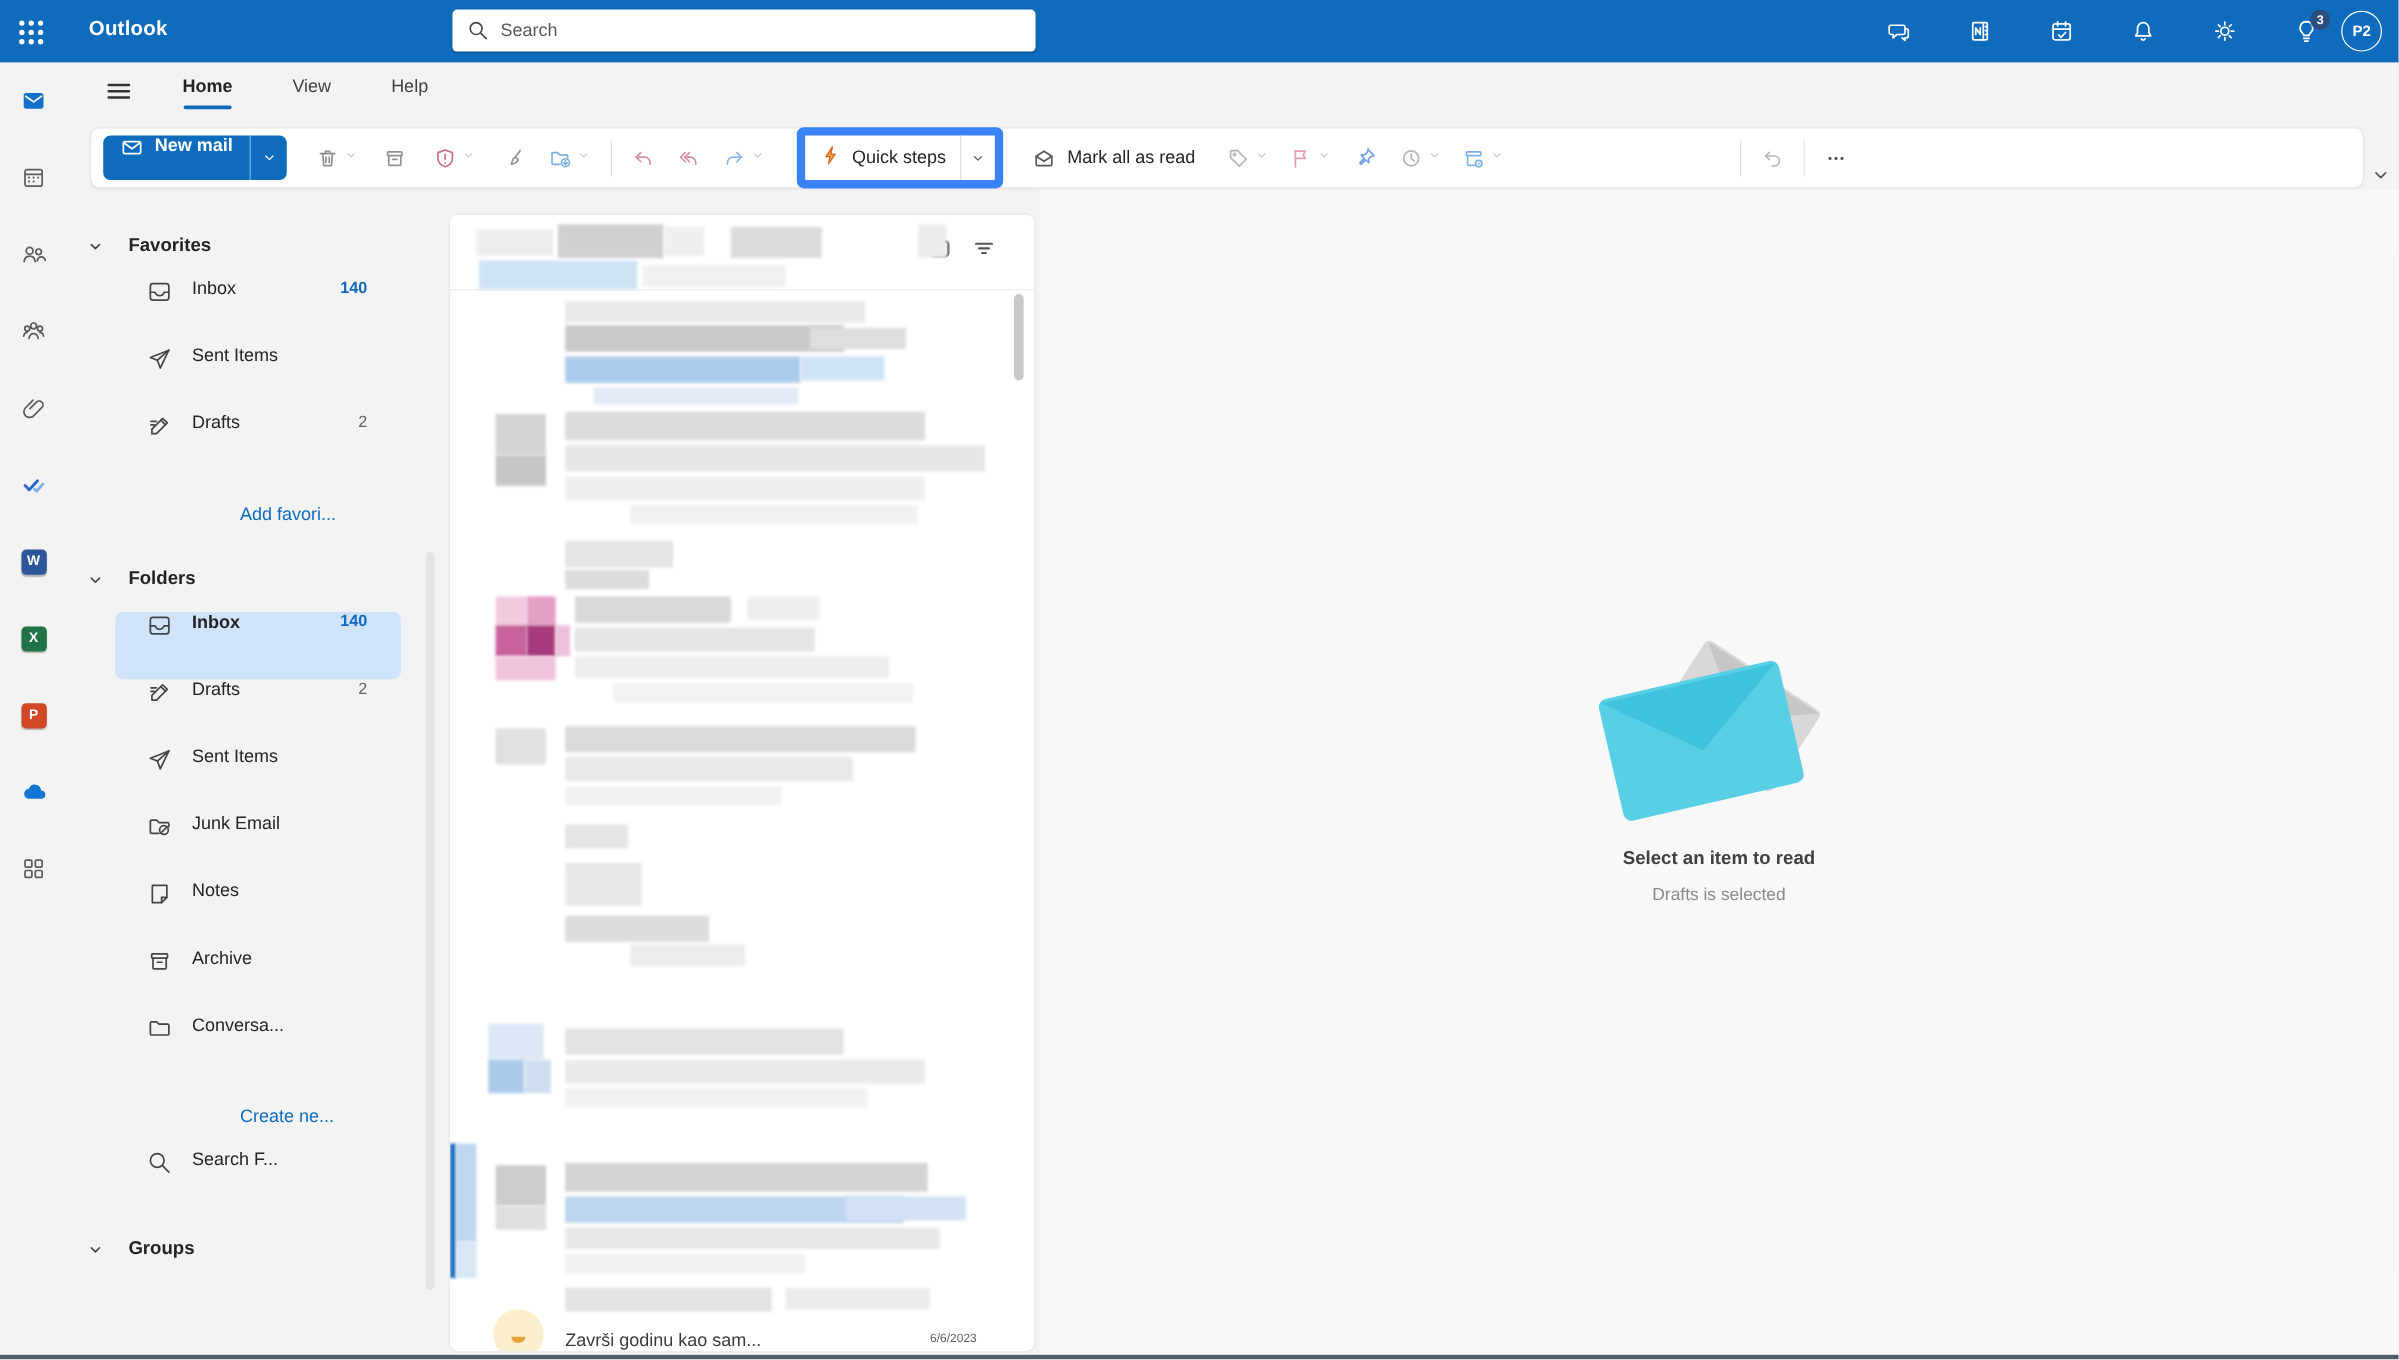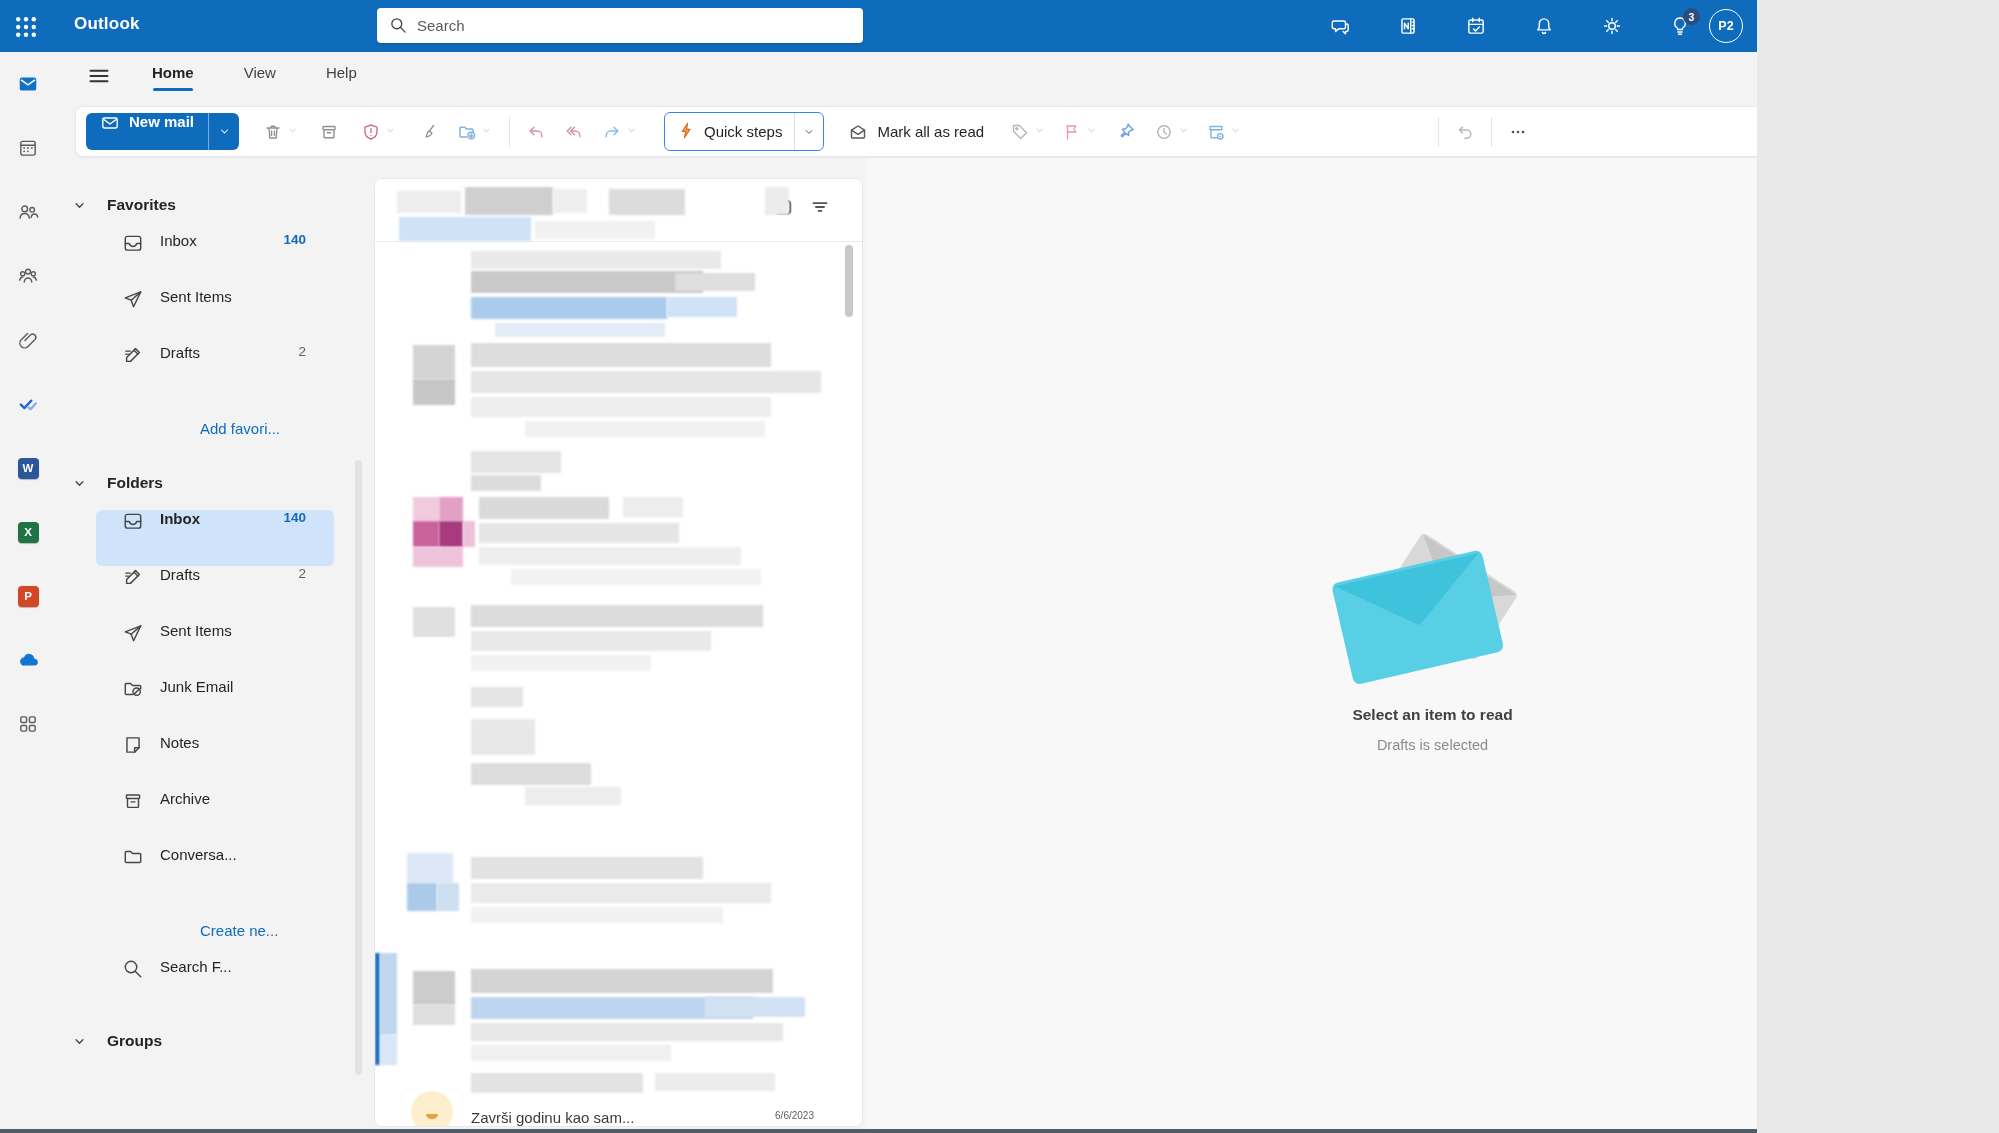--- a/index.html
+++ b/index.html
@@ -1,16 +1,16 @@
 <!DOCTYPE html>
 <html><head>
 <meta charset="utf-8">
 <style>
   html,body{margin:0;padding:0;background:#e9e9e9;}
-  #app{position:relative;width:1757px;height:1133px;background:#f3f3f3;overflow:hidden;
+  #app{position:relative;width:1999px;height:1133px;background:#f3f3f3;overflow:hidden;
        font-family:"Liberation Sans",sans-serif;color:#242424;}
   
   #topbar{position:absolute;left:0;top:0;width:100%;height:52px;background:#0f6cbd;display:flex;align-items:center;}
   #waffle{position:absolute;left:13px;top:14px;width:26px;height:26px;cursor:pointer;color:#fff;}
   #apptitle{position:absolute;left:74px;top:14px;color:#fff;font-size:17px;font-weight:700;letter-spacing:.2px;}
   #searchbox{position:absolute;left:377px;top:8px;width:486px;height:35px;background:#fff;border-radius:4px;
              display:flex;align-items:center;padding-left:12px;box-sizing:border-box;gap:9px;
              box-shadow:0 1px 2px rgba(0,0,0,.25);}
   #searchbox .ph{font-size:15px;color:#5a5a5a;}
   #topicons{position:absolute;right:66px;top:0;height:52px;display:flex;align-items:center;gap:46px;color:#fff;}
@@ -30,21 +30,21 @@
   
   #ribbon{position:absolute;left:75px;top:106px;width:1895px;height:51px;background:#fff;border:1px solid #e7e7e7;
           border-radius:8px;box-sizing:border-box;box-shadow:0 1px 2px rgba(0,0,0,.05);
           display:flex;align-items:center;padding:0 10px;}
   #newmail{display:flex;height:37px;border-radius:6px;overflow:hidden;background:#0f6cbd;color:#fff;cursor:pointer;flex:0 0 auto;}
   #newmail .main{display:flex;gap:9px;padding:0 14px;font-size:15px;font-weight:600;}
   #newmail .split{width:30px;display:flex;align-items:center;justify-content:center;border-left:1px solid rgba(255,255,255,.45);}
   .ribtn{display:flex;align-items:center;flex:0 0 auto;cursor:pointer;}
   .ribtn .chev{color:#c2c2c2;margin-left:3px;}
   .rdiv{width:1px;height:30px;background:#e3e3e3;flex:0 0 auto;}
-  #quicksteps{display:flex;align-items:center;height:37px;border:1px solid #3b82f6;border-radius:6px;background:#fff;
+  #quicksteps{display:flex;align-items:center;height:37px;border:7px solid #3b82f6;border-radius:6px;background:#fff;
               cursor:pointer;flex:0 0 auto;}
   #quicksteps .ql{display:flex;align-items:center;gap:8px;padding:0 12px;font-size:15px;color:#242424;}
   #quicksteps .qs{width:28px;display:flex;align-items:center;justify-content:center;border-left:1px solid #e0e0e0;height:100%;color:#555;}
   #markall{display:flex;align-items:center;gap:9px;font-size:15px;color:#242424;cursor:pointer;flex:0 0 auto;}
   #collapse-ribbon{position:absolute;left:1974px;top:136px;width:20px;height:20px;color:#555;cursor:pointer;}
   
   #rail{position:absolute;left:0;top:52px;width:56px;height:1081px;display:flex;flex-direction:column;align-items:center;}
   .railitem{width:56px;height:64px;display:flex;align-items:center;justify-content:center;color:#5c5c5c;cursor:pointer;}
   .tile{width:21px;height:21px;border-radius:4px;color:#fff;font-size:11.5px;font-weight:700;
         display:flex;align-items:center;justify-content:center;box-shadow:0 1px 1px rgba(0,0,0,.25);}

